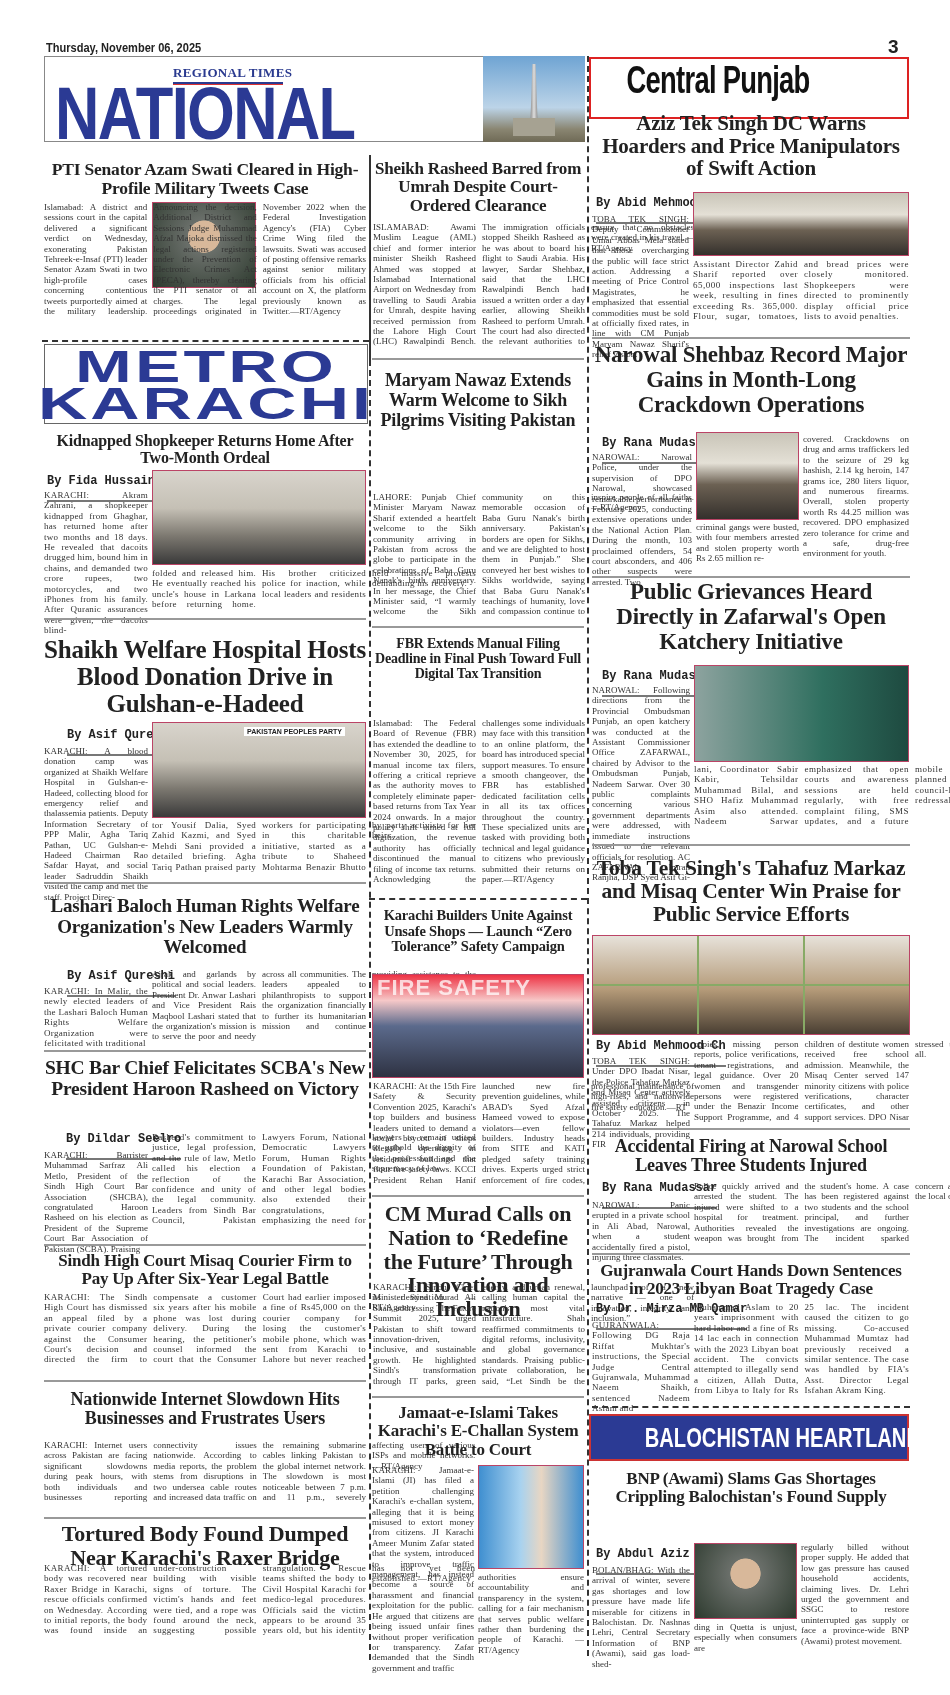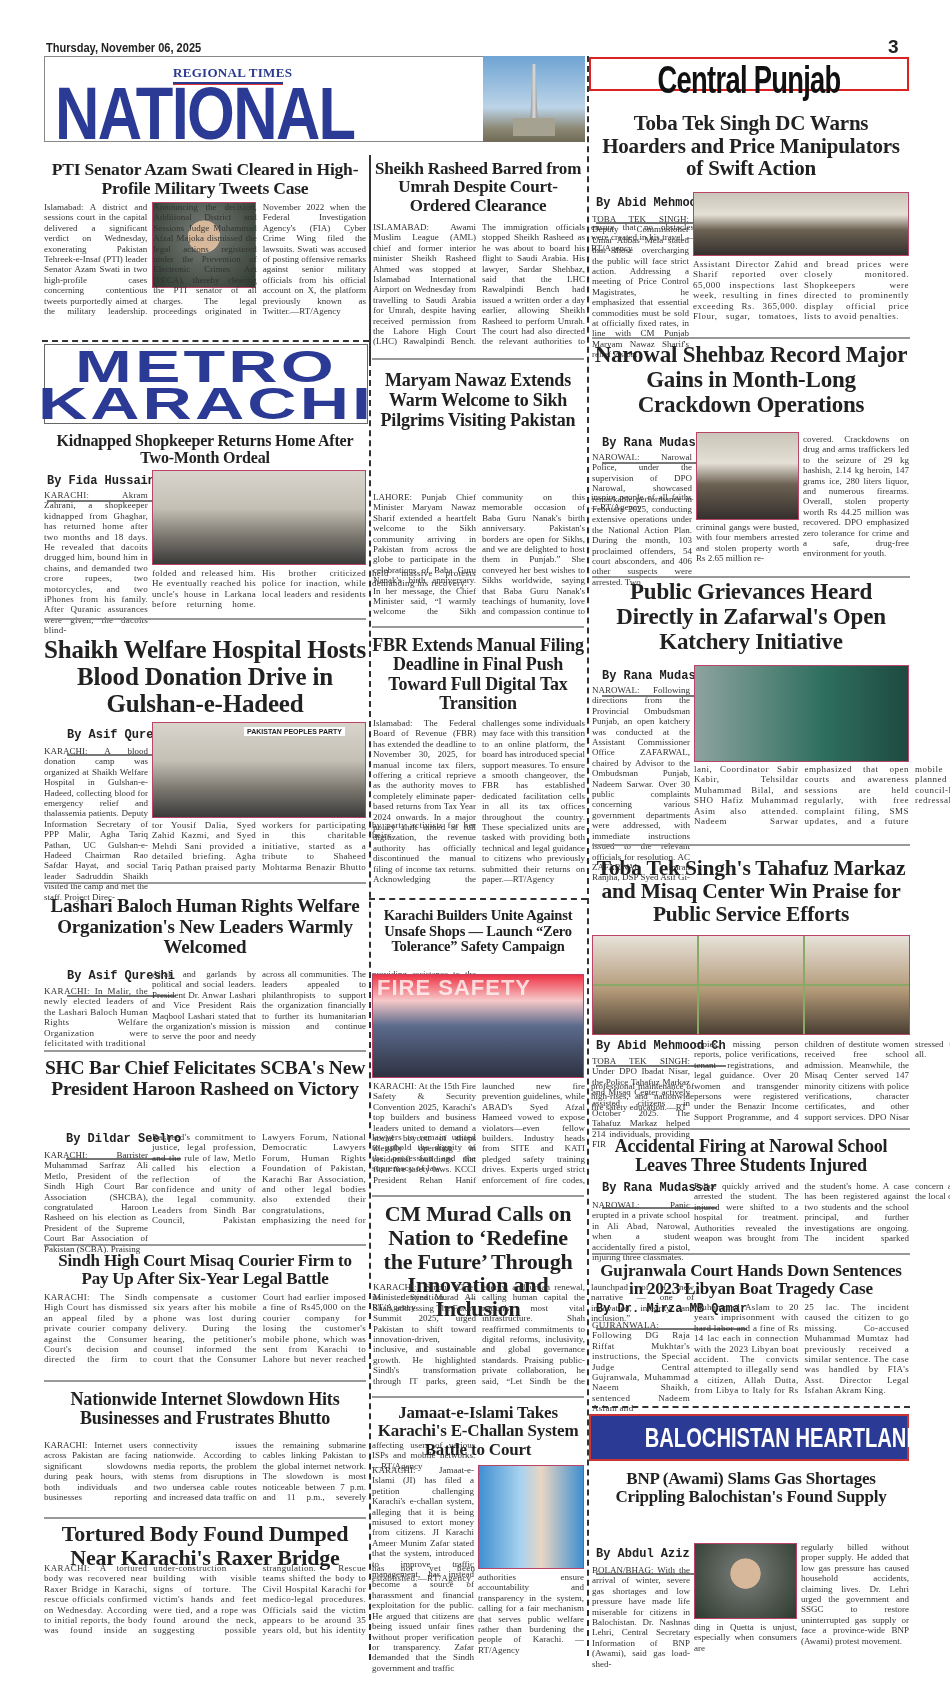--- a/index.html
+++ b/index.html
@@ -11,21 +11,21 @@
 .vsep{border-left:2px dashed #333}
 .hsep-d{border-top:2px dashed #333}
 .hsep{border-top:2px solid #999}
 .masthead{left:44px;top:56px;width:248px;height:86px;border:1px solid #888;border-right:none;background:#fff}
 .rt-logo{position:absolute;left:127px;top:8px;width:80px;text-align:center;font-weight:bold;font-size:13px;color:#2a3a8f;letter-spacing:.3px;white-space:nowrap}
 .rt-bar{position:absolute;left:128px;top:25px;width:80px;height:3px;background:#2a3a8f;border-bottom:1px solid #d33}
 .national{position:absolute;left:10px;top:26px;font-family:"Liberation Sans",sans-serif;font-weight:900;font-size:74px;color:#2b3a94;letter-spacing:-2px;transform:scaleX(.83) scaleY(1.0);transform-origin:left top;line-height:62px}
 .minar{left:483px;top:56px;width:102px;height:86px;background:linear-gradient(#6fa4d3,#bcd4e8 60%,#8a8672 85%,#6f6a56)}
 .minar .tower{position:absolute;left:47px;top:8px;width:8px;height:70px;background:linear-gradient(90deg,#888,#ddd,#888);clip-path:polygon(30% 0,70% 0,100% 100%,0 100%)}
 .minar .base{position:absolute;left:30px;top:62px;width:42px;height:18px;background:#a6a292}
-.cp-box{left:589px;top:57px;width:320px;height:34px;border:2px solid #d22;background:#fff;text-align:center}
+.cp-box{left:589px;top:57px;width:320px;height:62px;border:2px solid #d22;background:#fff;}
 .cp-box span{font-family:"Liberation Sans",sans-serif;font-weight:900;font-size:38px;line-height:42px;color:#111;display:inline-block;transform:scaleX(.72);letter-spacing:-1px;white-space:nowrap}
 .mk-box{left:44px;top:344px;width:324px;height:80px;border:1px solid #666;background:#fff;text-align:center}
 .mk-box div{font-family:"Liberation Sans",sans-serif;font-weight:900;color:#2b3a94;font-size:44px;line-height:37px;transform:scaleX(1.55) scaleY(1);letter-spacing:2px}
 .bh-box{left:589px;top:1414px;width:320px;height:47px;background:#2b3a94;border:2px solid #c33;text-align:center}
 .bh-box span{font-family:"Liberation Sans",sans-serif;font-weight:bold;font-size:28px;line-height:43px;color:#fff;display:inline-block;transform:scaleX(.72);white-space:nowrap}
 .hl{position:absolute;text-align:center;font-weight:bold;color:#222;line-height:1.08;letter-spacing:-.2px}
 .byline{position:absolute;font-family:Liberation Mono, monospace;font-weight:bold;font-size:12px;color:#222;border-bottom:2px solid #777;padding-bottom:12px;white-space:nowrap}
 .body{position:absolute;font-size:9px;line-height:10.4px;text-align:justify;color:#333;hyphens:auto}
 .cols3{column-count:3;column-gap:6px}
 .cols2{column-count:2;column-gap:6px}
@@ -65,21 +65,21 @@
 
 <div class="hl" style="left:44px;top:160px;width:322px;font-size:17.5px">PTI Senator Azam Swati Cleared in High-Profile Military Tweets Case</div>
 <div class="photo ph-portrait" style="left:152px;top:202px;width:104px;height:86px"></div>
 <div class="body cols3" style="left:44px;top:202px;width:322px;height:134px"><span style="display:block;height:0"></span><span>Islamabad: A district and sessions court in the capital delivered a significant verdict on Wednesday, exonerating Pakistan Tehreek-e-Insaf (PTI) leader Senator Azam Swati in two high-profile cases concerning contentious tweets purportedly aimed at the military leadership. Announcing the decision, Additional District and Sessions Judge Muhammad Afzal Majoka dismissed the legal actions registered under the Prevention of Electronic Crimes Act (PECA), thereby clearing the PTI senator of all charges. The legal proceedings originated in November 2022 when the Federal Investigation Agency's (FIA) Cyber Crime Wing filed the lawsuits. Swati was accused of posting offensive remarks against senior military officials from his official account on X, the platform previously known as Twitter.—RT/Agency</span></div>
 <div class="abs hsep-d" style="left:42px;top:340px;width:327px"></div>
 
 <div class="hl" style="left:372px;top:160px;width:212px;font-size:17px">Sheikh Rasheed Barred from Umrah Despite Court-Ordered Clearance</div>
 <div class="body cols2" style="left:373px;top:222px;width:212px;height:130px">ISLAMABAD: Awami Muslim League (AML) chief and former interior minister Sheikh Rasheed Ahmed was stopped at Islamabad International Airport on Wednesday from travelling to Saudi Arabia for Umrah, despite having received permission from the Lahore High Court (LHC) Rawalpindi Bench. The immigration officials stopped Sheikh Rasheed as he was about to board his flight to Saudi Arabia. His lawyer, Sardar Shehbaz, said that the LHC Rawalpindi Bench had issued a written order a day earlier, allowing Sheikh Rasheed to perform Umrah. The court had also directed the relevant authorities to ensure that no obstacles were created in his travel.—RT/Agency</div>
 <div class="abs hsep" style="left:372px;top:358px;width:212px"></div>
 
-<div class="hl" style="left:592px;top:112px;width:318px;font-size:21px">Toba Tek Singh DC Warns Hoarders and Price Manipulators of Swift Action</div>
+<div class="hl" style="left:592px;top:112px;width:318px;font-size:21px">Aziz Tek Singh DC Warns Hoarders and Price Manipulators of Swift Action</div>
 <div class="byline" style="left:596px;top:196px">By Abid Mehmood Ch</div>
 <div class="photo ph-room" style="left:693px;top:192px;width:216px;height:64px"></div>
 <div class="body" style="left:592px;top:214px;width:97px;height:115px">TOBA TEK SINGH: Deputy Commissioner Umar Abbas Mela stated that those overcharging the public will face strict action. Addressing a meeting of Price Control Magistrates, he emphasized that essential commodities must be sold at officially fixed rates, in line with CM Punjab Maryam Nawaz Sharif's relief vision.</div>
 <div class="body cols2" style="left:693px;top:259px;width:216px;height:72px;letter-spacing:.5px">Assistant Director Zahid Sharif reported over 65,000 inspections last week, resulting in fines exceeding Rs. 365,000. Flour, sugar, tomatoes, and bread prices were closely monitored. Shopkeepers were directed to prominently display official price lists to avoid penalties.</div>
 <div class="abs hsep" style="left:592px;top:337px;width:318px"></div>
 
 <div class="abs mk-box">
   <div style="margin-top:3px">METRO</div>
   <div>KARACHI</div>
 </div>
@@ -105,21 +105,21 @@
 
 <div class="hl" style="left:44px;top:636px;width:322px;font-size:25px">Shaikh Welfare Hospital Hosts Blood Donation Drive in Gulshan-e-Hadeed</div>
 <div class="byline" style="left:67px;top:728px">By Asif Qureshi</div>
 <div class="photo ph-grp" style="left:152px;top:722px;width:214px;height:96px">
     <div style="position:absolute;right:20px;top:4px;font-family:'Liberation Sans',sans-serif;font-weight:bold;font-size:7px;color:#222;background:#fff;padding:1px 3px">PAKISTAN PEOPLES PARTY</div>
   </div>
 <div class="body" style="left:44px;top:746px;width:104px;height:130px">KARACHI: A blood donation camp was organized at Shaikh Welfare Hospital in Gulshan-e-Hadeed, collecting blood for emergency relief and thalassemia patients. Deputy Information Secretary of PPP Malir, Agha Tariq Pathan, UC Gulshan-e-Hadeed Chairman Rao Safdar Hayat, and social leader Sadruddin Shaikh visited the camp and met the staff. Project Direc-</div>
 <div class="body cols2" style="left:152px;top:820px;width:214px;height:56px;letter-spacing:.3px">tor Yousif Dalia, Syed Zahid Kazmi, and Syed Mehdi Sani provided a detailed briefing. Agha Tariq Pathan praised party workers for participating in this charitable initiative, started as a tribute to Shaheed Mohtarma Benazir Bhutto by party activists for her heirs.</div>
 <div class="abs hsep" style="left:44px;top:882px;width:322px"></div>
 
-<div class="hl" style="left:372px;top:636px;width:212px;font-size:18px">FBR Extends Manual Filing Deadline in Final Push Toward Full Digital Tax Transition</div>
+<div class="hl" style="left:372px;top:636px;width:212px;font-size:14px">FBR Extends Manual Filing Deadline in Final Push Toward Full Digital Tax Transition</div>
 <div class="body cols2" style="left:373px;top:718px;width:212px;height:176px">Islamabad: The Federal Board of Revenue (FBR) has extended the deadline to November 30, 2025, for manual income tax filers, offering a critical reprieve as the authority moves to completely eliminate paper-based returns from Tax Year 2024 onwards. In a major policy shift aimed at full digitization, the revenue authority has officially discontinued the manual filing of income tax returns. Acknowledging the challenges some individuals may face with this transition to an online platform, the board has introduced special support measures. To ensure a smooth changeover, the FBR has established dedicated facilitation cells in all its tax offices throughout the country. These specialized units are tasked with providing both technical and legal guidance to citizens who previously submitted their returns on paper.—RT/Agency</div>
 <div class="abs hsep-d" style="left:369px;top:898px;width:218px"></div>
 
 <div class="hl" style="left:592px;top:580px;width:318px;font-size:23px">Public Grievances Heard Directly in Zafarwal's Open Katchery Initiative</div>
 <div class="byline" style="left:602px;top:669px">By Rana Mudassar</div>
 <div class="photo ph-teal" style="left:694px;top:665px;width:215px;height:97px"></div>
 <div class="body" style="left:592px;top:685px;width:98px;height:142px">NAROWAL: Following directions from the Provincial Ombudsman Punjab, an open katchery was conducted at the Assistant Commissioner Office ZAFARWAL, chaired by Advisor to the Ombudsman Punjab, Nadeem Sarwar. Over 30 public complaints concerning various government departments were addressed, with immediate instructions issued to the relevant officials for resolution. AC ZAFARWAL Imran Ranjha, DSP Syed Asif Gi-</div>
 <div class="body cols2" style="left:694px;top:764px;width:215px;height:64px;letter-spacing:.5px">lani, Coordinator Sabir Kabir, Tehsildar Muhammad Bilal, and SHO Hafiz Muhammad Asim also attended. Nadeem Sarwar emphasized that open courts and awareness sessions are held regularly, with free complaint filing, SMS updates, and a future mobile van service planned for union council-level grievance redressal.</div>
 <div class="abs hsep" style="left:592px;top:844px;width:318px"></div>
 
@@ -162,21 +162,21 @@
 <div class="hl" style="left:372px;top:1202px;width:212px;font-size:22px">CM Murad Calls on Nation to ‘Redefine the Future’ Through Innovation and Inclusion</div>
 <div class="body cols2" style="left:373px;top:1282px;width:212px;height:110px">KARACHI: Sindh Chief Minister Syed Murad Ali Shah, addressing The Future Summit 2025, urged Pakistan to shift toward innovation-driven, inclusive, and sustainable growth. He highlighted Sindh's transformation through IT parks, green energy, and urban renewal, calling human capital the nation's most vital infrastructure. Shah reaffirmed commitments to digital reforms, inclusivity, and global governance standards. Praising public-private collaboration, he said, “Let Sindh be the launchpad of a new narrative — one of innovation, integrity, and inclusion.”</div>
 <div class="abs hsep" style="left:372px;top:1396px;width:212px"></div>
 
 <div class="hl" style="left:592px;top:1262px;width:318px;font-size:17px">Gujranwala Court Hands Down Sentences in 2023 Libyan Boat Tragedy Case</div>
 <div class="byline" style="left:596px;top:1302px">By Dr. Mirza MB Qamar</div>
 <div class="body" style="left:592px;top:1320px;width:98px;height:80px;letter-spacing:.3px">GUJRANWALA: Following DG Raja Riffat Mukhtar's instructions, the Special Judge Central Gujranwala, Muhammad Naeem Shaikh, sentenced Nadeem Aslam and</div>
 <div class="body cols2" style="left:694px;top:1302px;width:215px;height:98px;letter-spacing:.3px">Muhammad Aslam to 20 years imprisonment with hard labor and a fine of Rs 14 lac each in connection with the 2023 Libyan boat accident. The convicts attempted to illegally send a citizen, Allah Dutta, from Libya to Italy for Rs 25 lac. The incident caused the citizen to go missing. Co-accused Muhammad Mumtaz had previously received a similar sentence. The case was handled by FIA's Asst. Director Legal Isfahan Akram King.</div>
 <div class="abs hsep-d" style="left:592px;top:1406px;width:318px"></div>
 
-<div class="hl" style="left:44px;top:1390px;width:322px;font-size:18px">Nationwide Internet Slowdown Hits Businesses and Frustrates Bhutto</div>
+<div class="hl" style="left:44px;top:1390px;width:322px;font-size:18px">Nationwide Internet Slowdown Hits Businesses and Frustrates Users</div>
 <div class="body cols3" style="left:44px;top:1440px;width:322px;height:72px">KARACHI: Internet users across Pakistan are facing significant slowdowns during peak hours, with both individuals and businesses reporting connectivity issues nationwide. According to media reports, the problem stems from disruptions in two undersea cable routes and increased data traffic on the remaining submarine cables linking Pakistan to the global internet network. The slowdown is most noticeable between 7 p.m. and 11 p.m., severely affecting users of various ISPs and mobile networks.—RT/Agency</div>
 <div class="abs hsep" style="left:44px;top:1517px;width:322px"></div>
 
 <div class="hl" style="left:372px;top:1404px;width:212px;font-size:17px">Jamaat-e-Islami Takes Karachi's E-Challan System Battle to Court</div>
 <div class="photo ph-blue" style="left:478px;top:1465px;width:106px;height:104px"></div>
 <div class="body" style="left:372px;top:1465px;width:102px;height:172px">KARACHI: Jamaat-e-Islami (JI) has filed a petition challenging Karachi's e-challan system, alleging that it is being misused to extort money from citizens. JI Karachi Ameer Munim Zafar stated that the system, introduced to improve traffic management, has instead become a source of harassment and financial exploitation for the public. He argued that citizens are being issued unfair fines without proper verification or transparency. Zafar demanded that the Sindh government and traffic</div>
 <div class="body" style="left:478px;top:1572px;width:106px;height:64px">authorities ensure accountability and transparency in the system, calling for a fair mechanism that serves public welfare rather than burdening the people of Karachi. —RT/Agency</div>
 
 <div class="abs bh-box"><span>BALOCHISTAN HEARTLAND</span></div>
 

